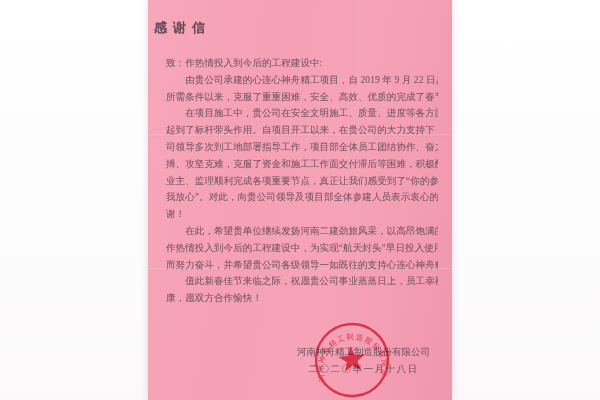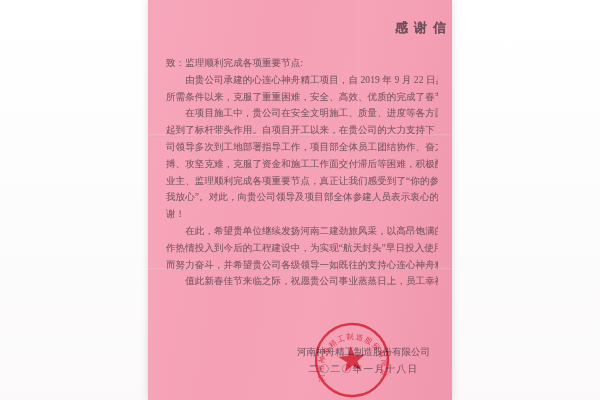--- a/index.html
+++ b/index.html
@@ -23,21 +23,21 @@
     overflow: hidden;
   }
   .crease { position: absolute; left: 0; width: 100%; height: 3px; pointer-events: none;
     background: linear-gradient(180deg, rgba(255,255,255,0.16), rgba(120,60,80,0.05)); }
   .crease.c1 { top: 134px; }
   .crease.c2 { top: 268px; }
   .crease-v { position: absolute; top: 0; height: 100%; width: 2px; left: 210px;
     background: linear-gradient(90deg, rgba(255,255,255,0.10), rgba(140,70,90,0.04)); }
   .title {
     position: absolute; top: 19px; left: 0; width: 100%;
-    text-align: right;
+    text-align: left;
     font-size: 13px; font-weight: bold;
     letter-spacing: 6px; text-indent: 6px;
     color: #6d4d5a;
     text-shadow: 0 0 0.6px rgba(109,77,90,0.55);
   }
   .body-text {
     position: absolute; top: 55px; left: 18px; width: 272px;
     font-size: 9.5px; line-height: 16.8px;
     color: #7e5a67;
     letter-spacing: 0.1px;
@@ -68,21 +68,21 @@
   <div class="paper">
 
     <div class="crease c1"></div>
     <div class="crease c2"></div>
     <div class="crease-v"></div>
 
     <div class="title">感谢信</div>
 
     <div class="body-text">
 
-        <div class="body-line">致：监理顺利完成各项重要节点:</div>
+        <div class="body-line">致：作热情投入到今后的工程建设中:</div>
 
         <div class="body-line">　　由贵公司承建的心连心神舟精工项目，自 2019 年 9 月 22 日具备</div>
 
         <div class="body-line">所需条件以来，克服了重重困难，安全、高效、优质的完成了春节前</div>
 
 
         <div class="body-line">　　在项目施工中，贵公司在安全文明施工、质量、进度等各方面均</div>
 
         <div class="body-line">起到了标杆带头作用。自项目开工以来，在贵公司的大力支持下，公</div>
 
@@ -98,20 +98,21 @@
 
         <div class="body-line">　　在此，希望贵单位继续发扬河南二建劲旅风采，以高昂饱满的工</div>
 
         <div class="body-line">作热情投入到今后的工程建设中，为实现“航天封头”早日投入使用</div>
 
         <div class="body-line">而努力奋斗，并希望贵公司各级领导一如既往的支持心连心神舟精</div>
 
 
         <div class="body-line">　　值此新春佳节来临之际，祝愿贵公司事业蒸蒸日上，员工幸福安</div>
 
+        <div class="body-line">康，愿双方合作愉快！</div>
       </div>
 
     <div class="signature">
       <div class="company">河南神舟精工制造股份有限公司</div>
       <div class="date">二〇二〇年一月十八日</div>
     </div>
 
     <svg class="seal" viewBox="0 0 84 84">
       <defs>
         <path id="ringPath" d="M 14,62 A 30,30 0 1 1 70,62" fill="none"></path>

